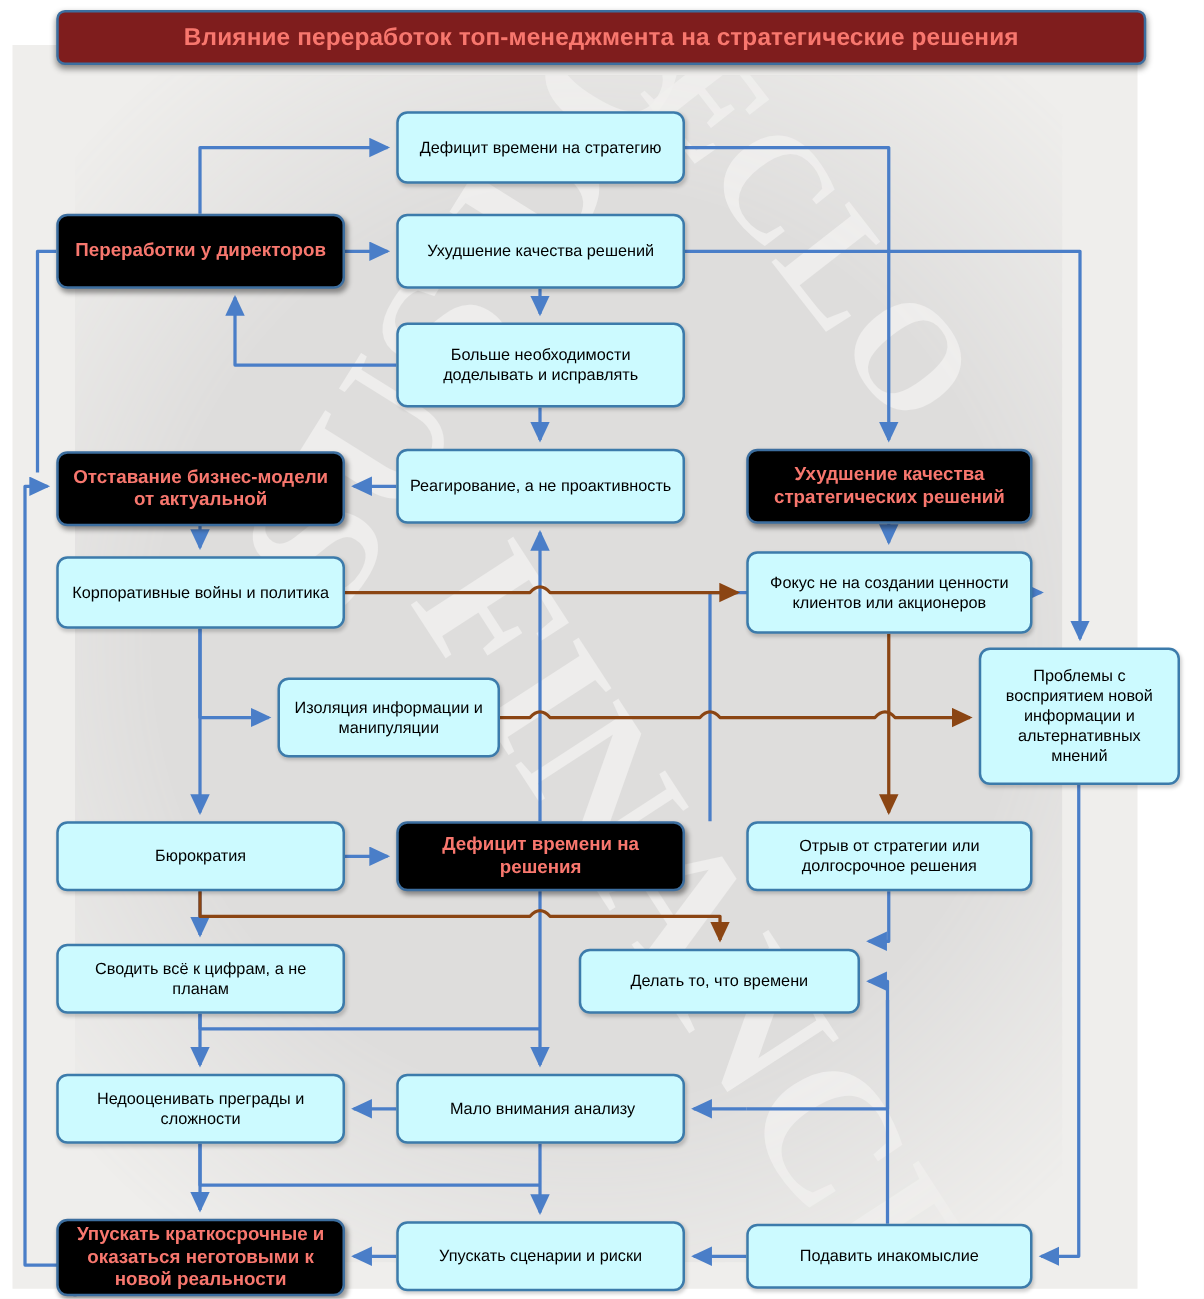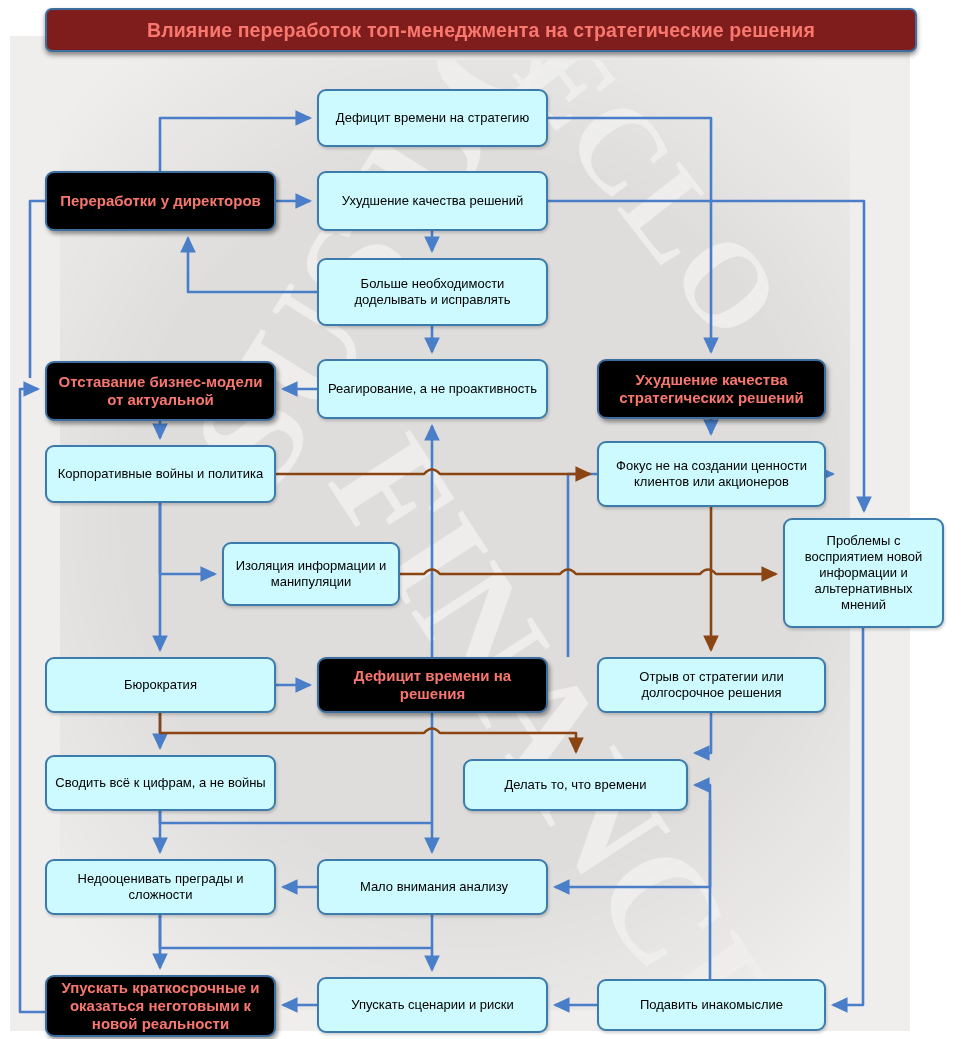--- a/index.html
+++ b/index.html
@@ -199,21 +199,21 @@
       <div class="node cyan" style="left: 45px; top: 657px; width: 231px; height: 56px;">
         <span>Бюрократия</span>
       </div>
       <div class="node black" style="left: 317px; top: 657px; width: 231px; height: 56px;">
         <span>Дефицит времени на решения</span>
       </div>
       <div class="node cyan" style="left: 597px; top: 657px; width: 229px; height: 56px;">
         <span>Отрыв от стратегии или долгосрочное решения</span>
       </div>
       <div class="node cyan" style="left: 45px; top: 755px; width: 231px; height: 56px;">
-        <span>Сводить всё к цифрам, а не войны</span>
+        <span>Сводить всё к цифрам, а не планам</span>
       </div>
       <div class="node cyan" style="left: 463px; top: 759px; width: 225px; height: 52px;">
         <span>Делать то, что времени</span>
       </div>
       <div class="node cyan" style="left: 45px; top: 859px; width: 231px; height: 56px;">
         <span>Недооценивать преграды и сложности</span>
       </div>
       <div class="node cyan" style="left: 317px; top: 859px; width: 231px; height: 56px; padding-left: 11px;">
         <span>Мало внимания анализу</span>
       </div>

